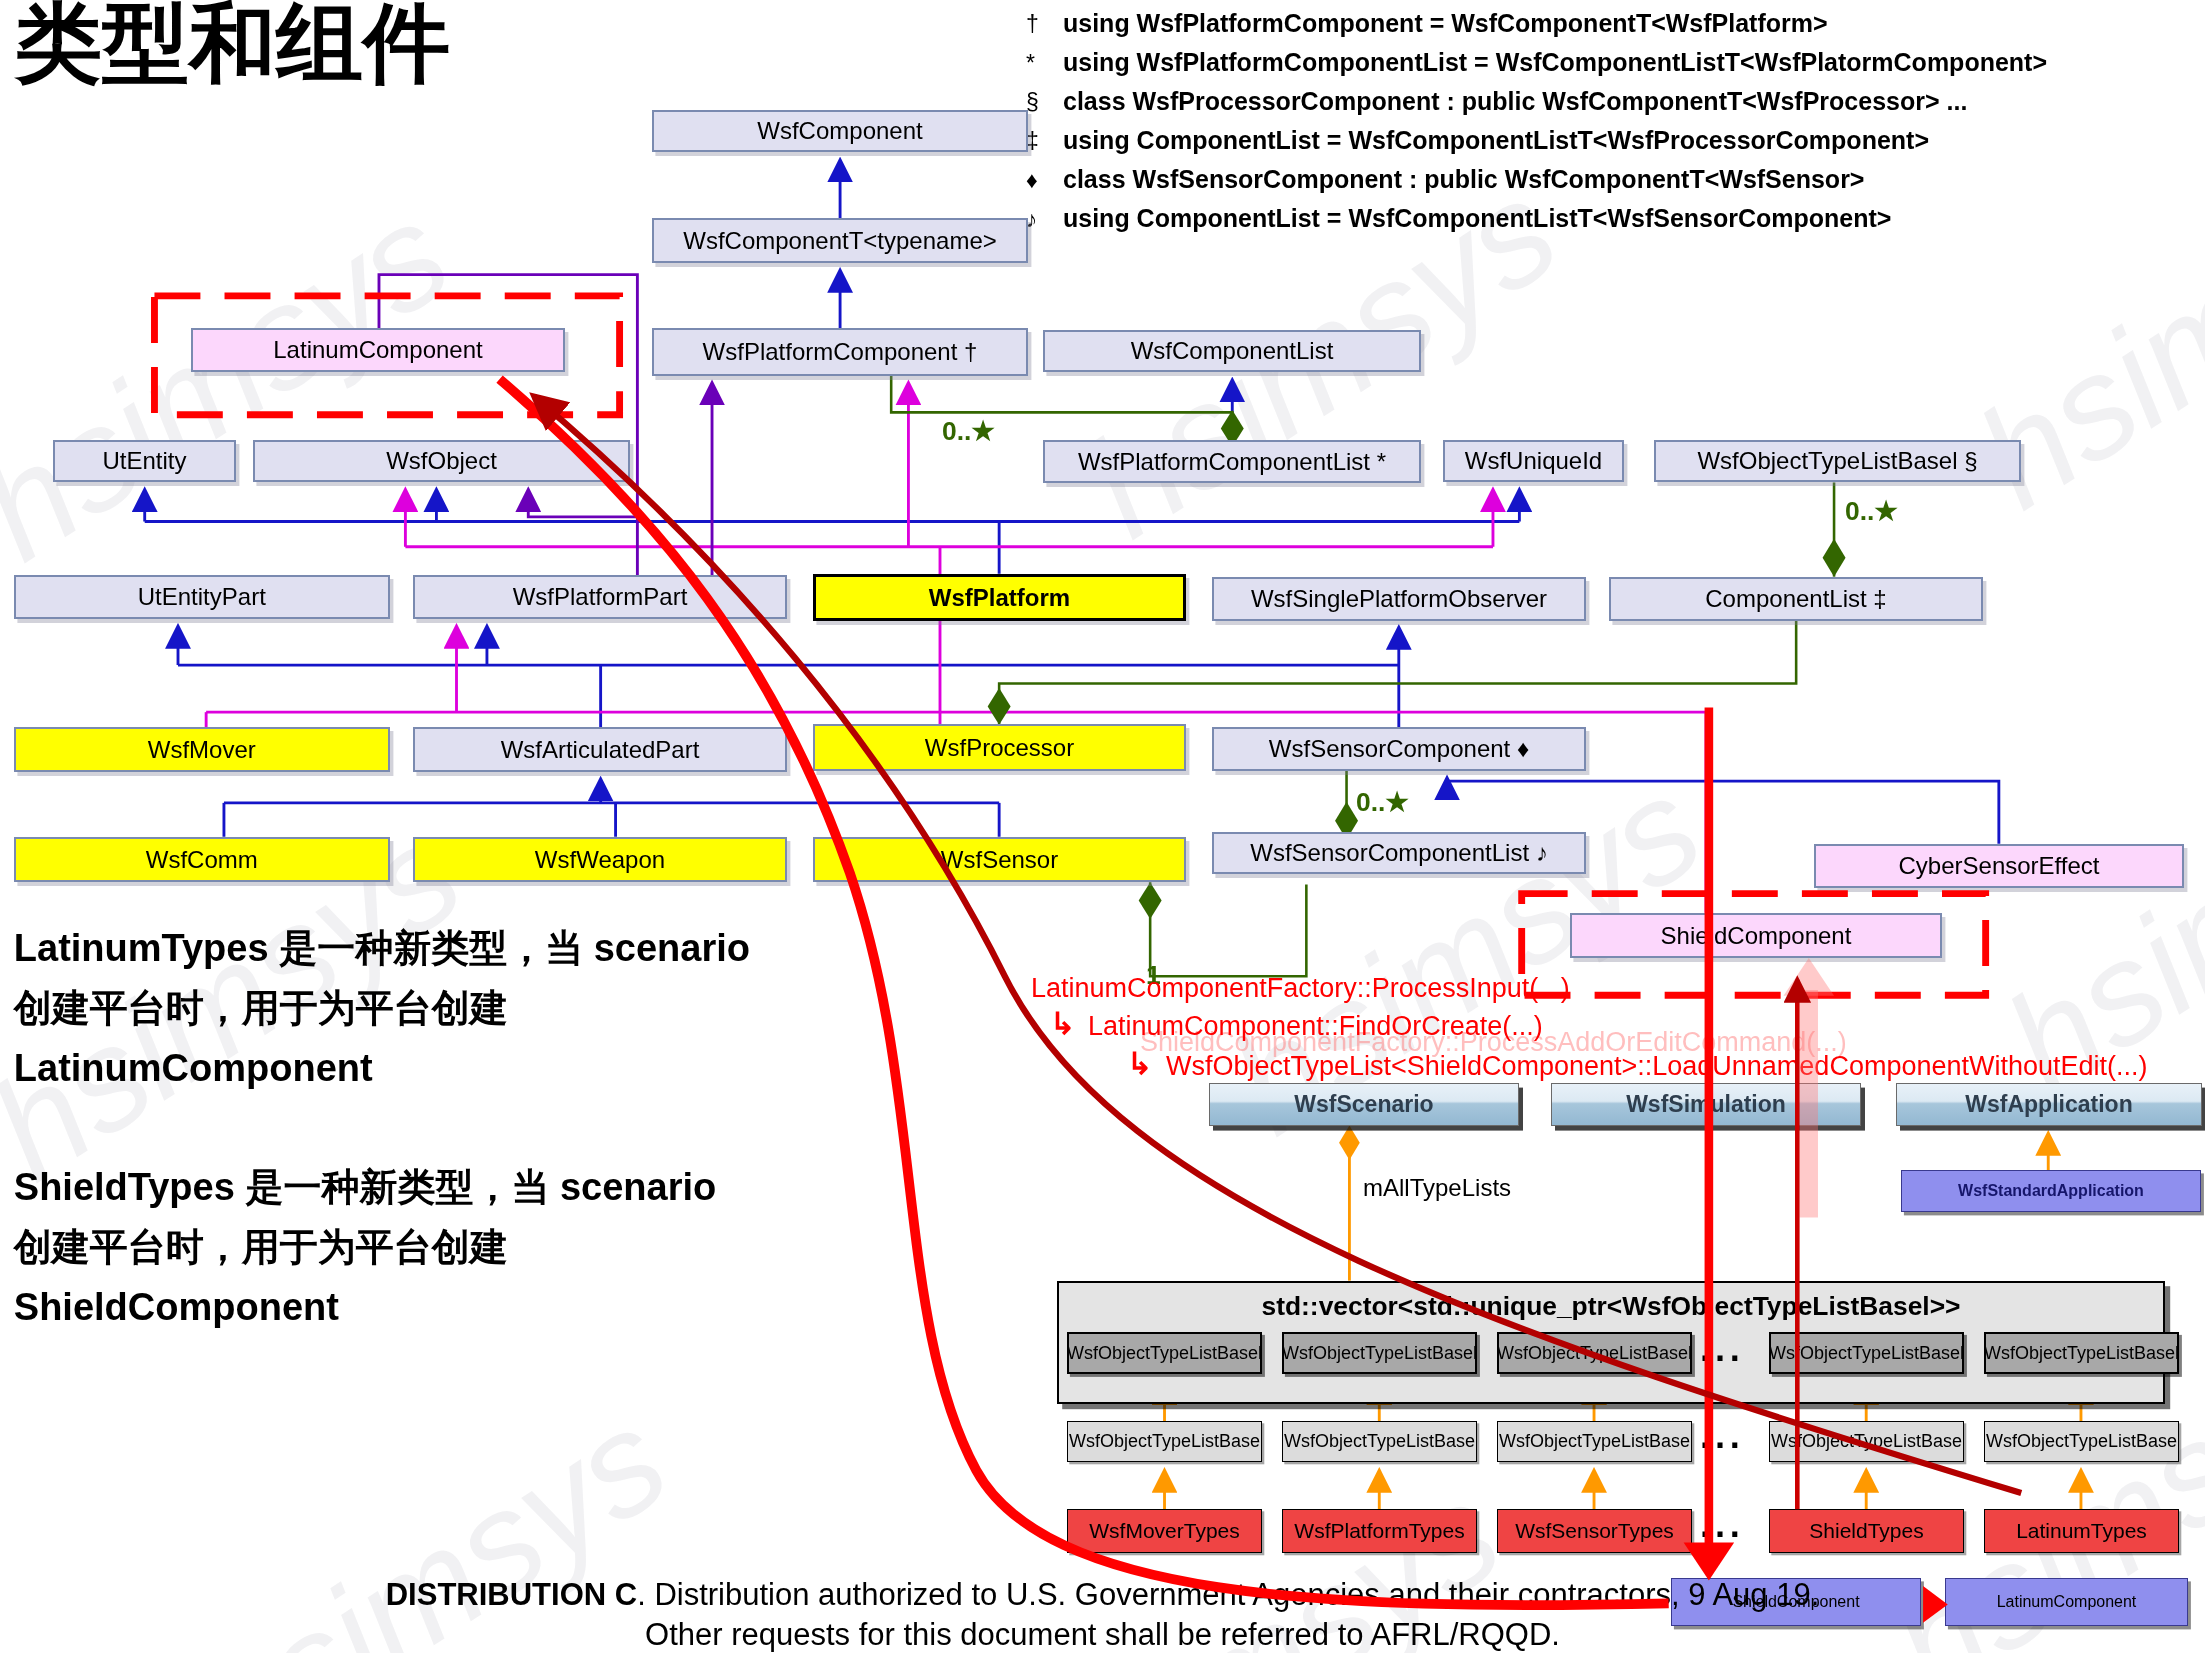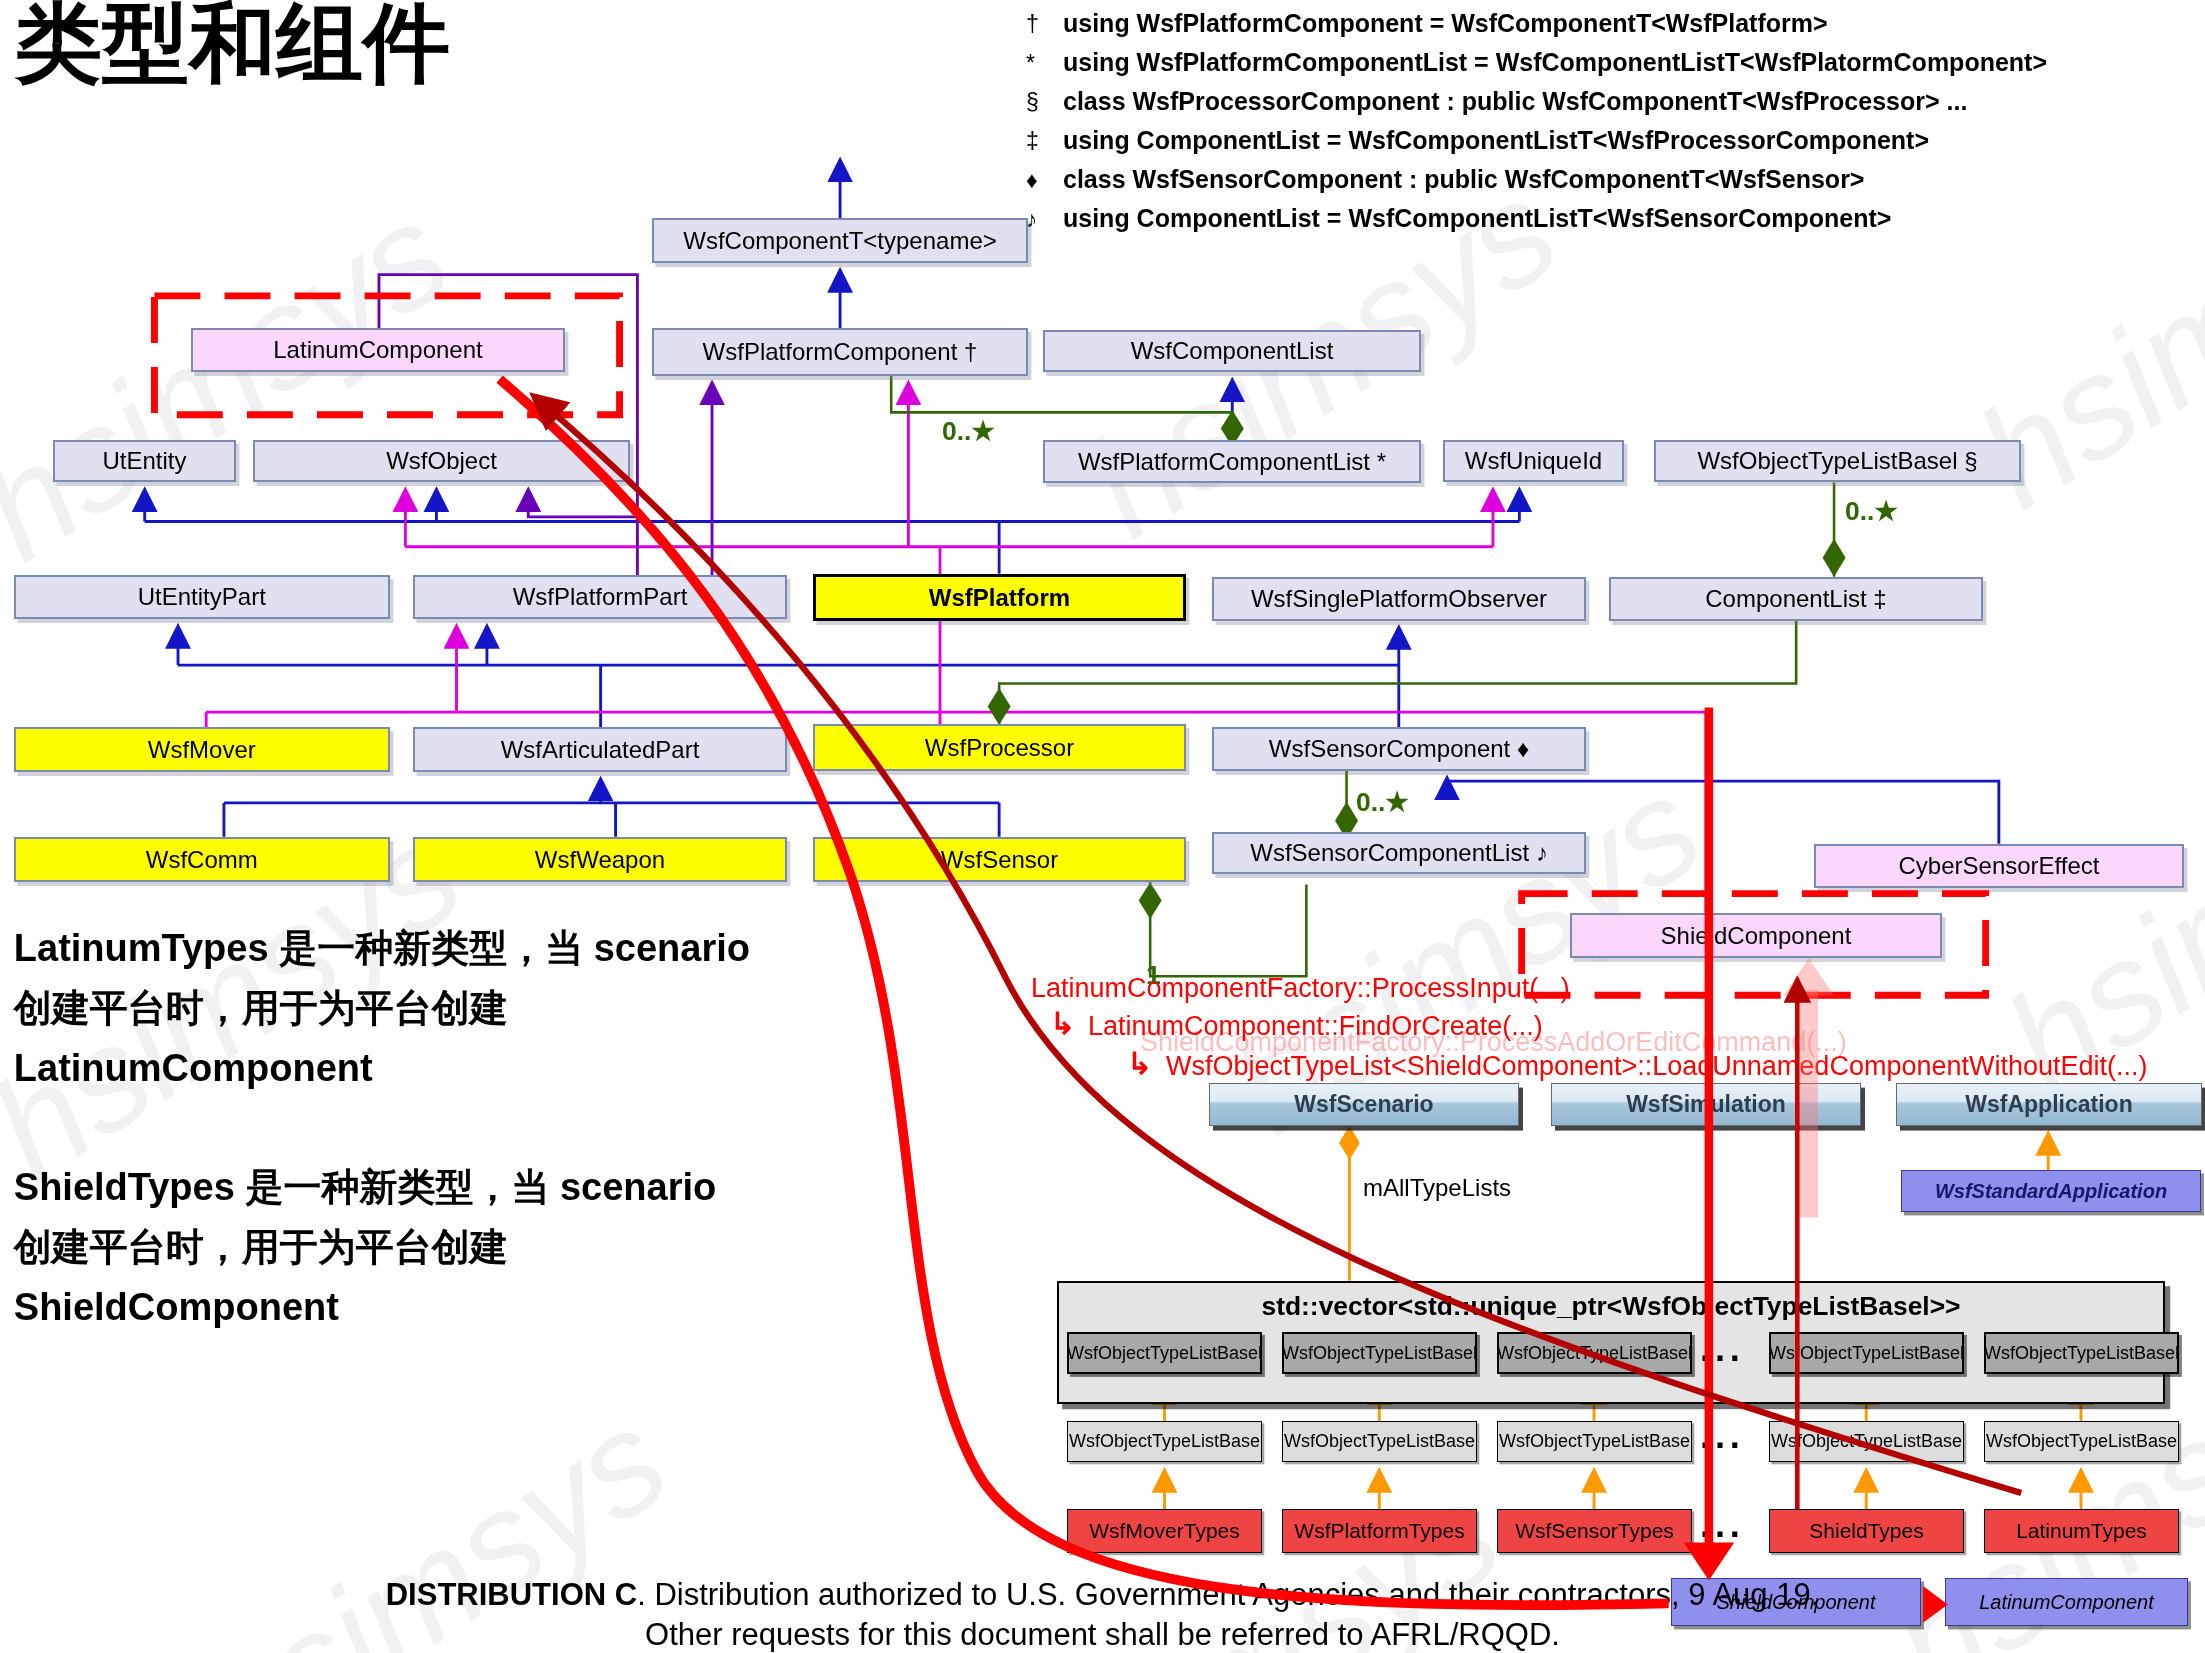--- a/index.html
+++ b/index.html
@@ -11,21 +11,21 @@
   #overlay{z-index:5;pointer-events:none;}
   .bx{position:absolute;box-sizing:border-box;display:flex;align-items:center;justify-content:center;
       background:#e0e0f1;border:2.3px solid #7a8ab0;font:400 24px/1.05 "Liberation Sans",sans-serif;
       color:#000;box-shadow:3.4px 4px 0 rgba(125,125,150,.35);z-index:2;text-align:center;}
   .yellow{background:#ffff00;}
   .blackb{border:3.4px solid #000;font-weight:bold;}
   .pink{background:#fcd7fc;}
   .sc{background:linear-gradient(180deg,#e8f1f8 0%,#dcE9f3 42%,#a7c6db 48%,#93b8d2 100%);
       border:1.7px solid #6a6a6a;color:#2e3e4e;font-weight:700;font-size:23px;
       box-shadow:4px 4.6px 0 rgba(20,20,20,.8);}
-  .pv{background:#8f8fee;border:1.7px solid #39398f;font-size:20px;box-shadow:2.9px 3.4px 0 rgba(0,0,0,.45);font-style:italic;}
+  .pv{background:#8f8fee;border:1.7px solid #39398f;font-size:16px;box-shadow:2.9px 3.4px 0 rgba(0,0,0,.45);}
   .pvb{font-weight:700;color:#16166b;}
   .ctr{background:#e4e4e4;border:2.9px solid #000;box-shadow:5.2px 5.2px 0 rgba(0,0,0,.55);}
   .dk{background:#a8a8a8;border:2.3px solid #000;font-size:18px;box-shadow:2.9px 2.9px 0 rgba(0,0,0,.5);}
   .lt{background:#dcdcdc;border:1.7px solid #000;font-size:18px;box-shadow:2.3px 2.3px 0 rgba(0,0,0,.35);}
   .tp{background:#ef4444;border:1.7px solid #000;font-size:21px;box-shadow:2.3px 2.3px 0 rgba(0,0,0,.35);}
   .title{position:absolute;left:15px;top:-10.3px;font:700 87px/1.25 "Liberation Serif",serif;color:#000;z-index:2;}
   .lgrow{position:absolute;display:flex;align-items:baseline;z-index:2;white-space:nowrap;}
   .lgsym{width:37px;font:400 23px "Liberation Sans",sans-serif;color:#000;}
   .lgtxt{font:600 25px "Liberation Sans",sans-serif;color:#000;}
   .note{position:absolute;font:700 38px/1.58 "Liberation Sans",sans-serif;color:#000;z-index:2;white-space:nowrap;}
@@ -161,20 +161,21 @@
     </div>
   <div class="lgrow" style="left:1026px;top:165px">
       <span class="lgsym">♦</span>
       <span class="lgtxt">class WsfSensorComponent : public WsfComponentT&lt;WsfSensor&gt;</span>
     </div>
   <div class="lgrow" style="left:1026px;top:204px">
       <span class="lgsym">♪</span>
       <span class="lgtxt">using ComponentList = WsfComponentListT&lt;WsfSensorComponent&gt;</span>
     </div>
 
+  <div class="bx" style="left:652px;top:110px;width:376px;height:42px">WsfComponent</div>
   <div class="bx" style="left:652px;top:218px;width:376px;height:45px">WsfComponentT&lt;typename&gt;</div>
   <div class="bx pink" style="left:191px;top:328px;width:374px;height:44px">LatinumComponent</div>
   <div class="bx" style="left:652px;top:328px;width:376px;height:48px">WsfPlatformComponent †</div>
   <div class="bx" style="left:1043px;top:330px;width:378px;height:42px">WsfComponentList</div>
   <div class="bx" style="left:53px;top:440px;width:183px;height:42px">UtEntity</div>
   <div class="bx" style="left:253px;top:440px;width:377px;height:42px">WsfObject</div>
   <div class="bx" style="left:1043px;top:440px;width:378px;height:43px">WsfPlatformComponentList *</div>
   <div class="bx" style="left:1443px;top:440px;width:181px;height:42px">WsfUniqueId</div>
   <div class="bx" style="left:1654px;top:440px;width:367px;height:42px">WsfObjectTypeListBasel §</div>
   <div class="bx" style="left:13.8px;top:575px;width:376px;height:44px">UtEntityPart</div>

